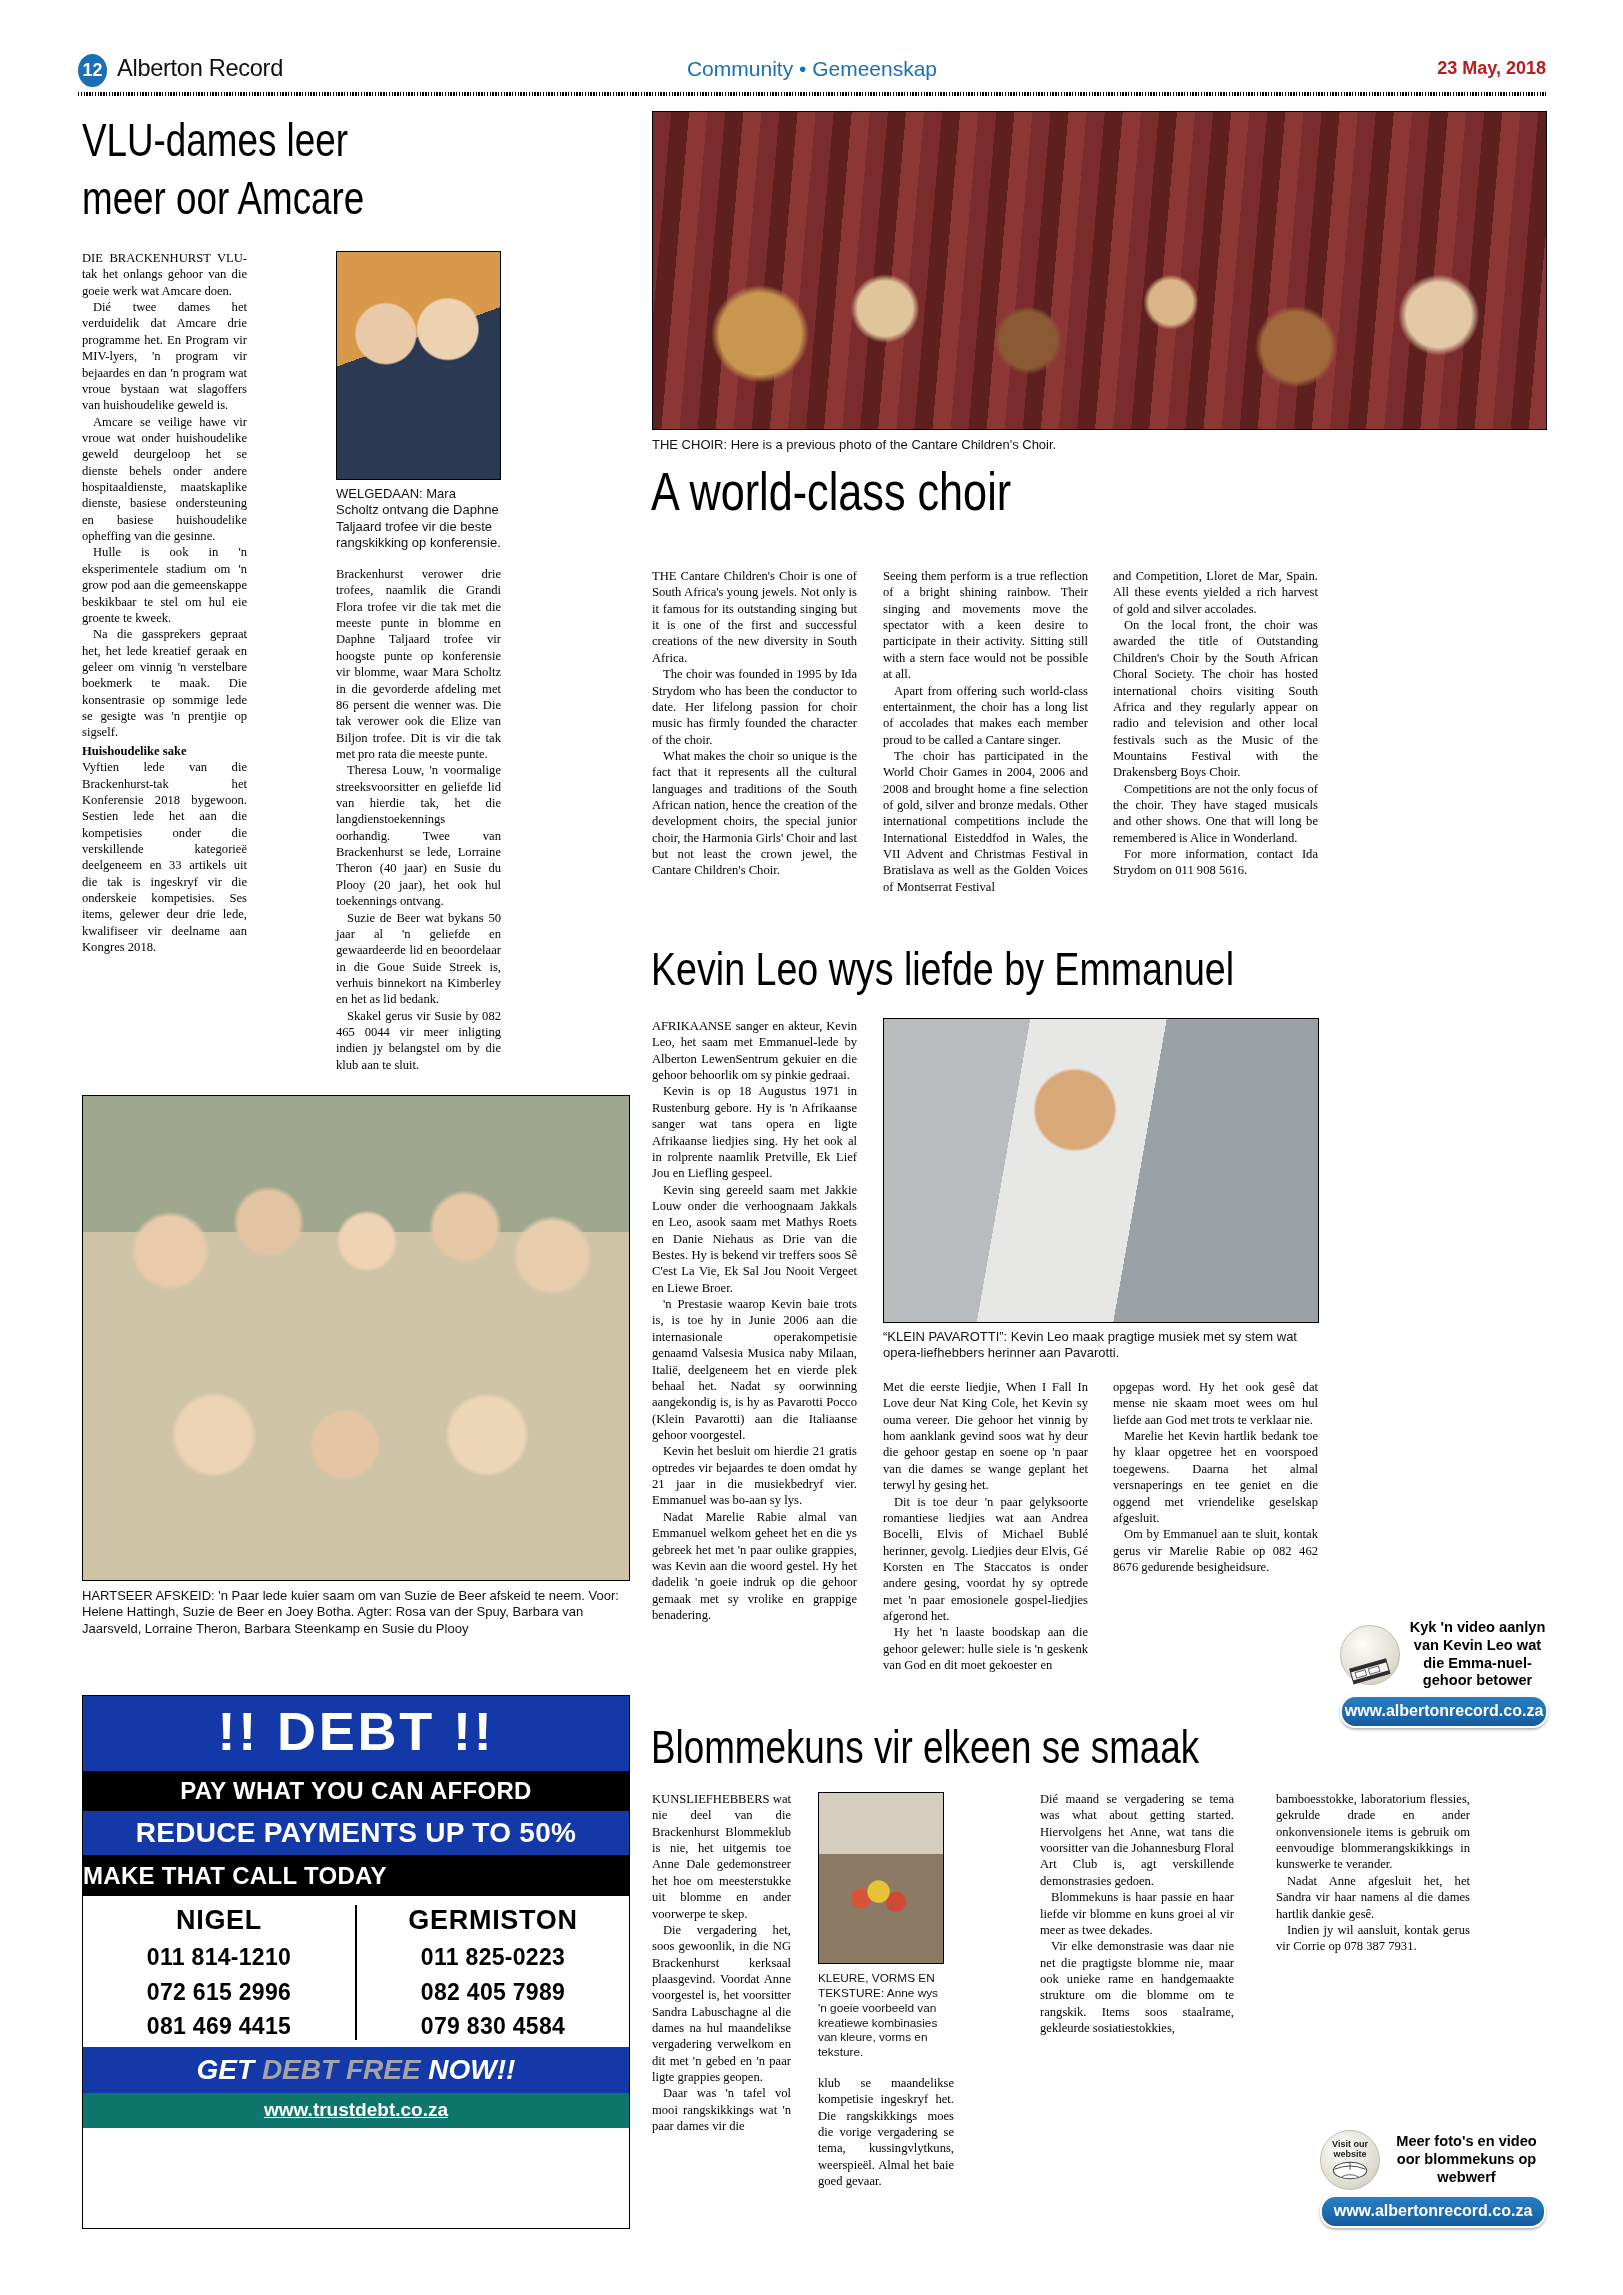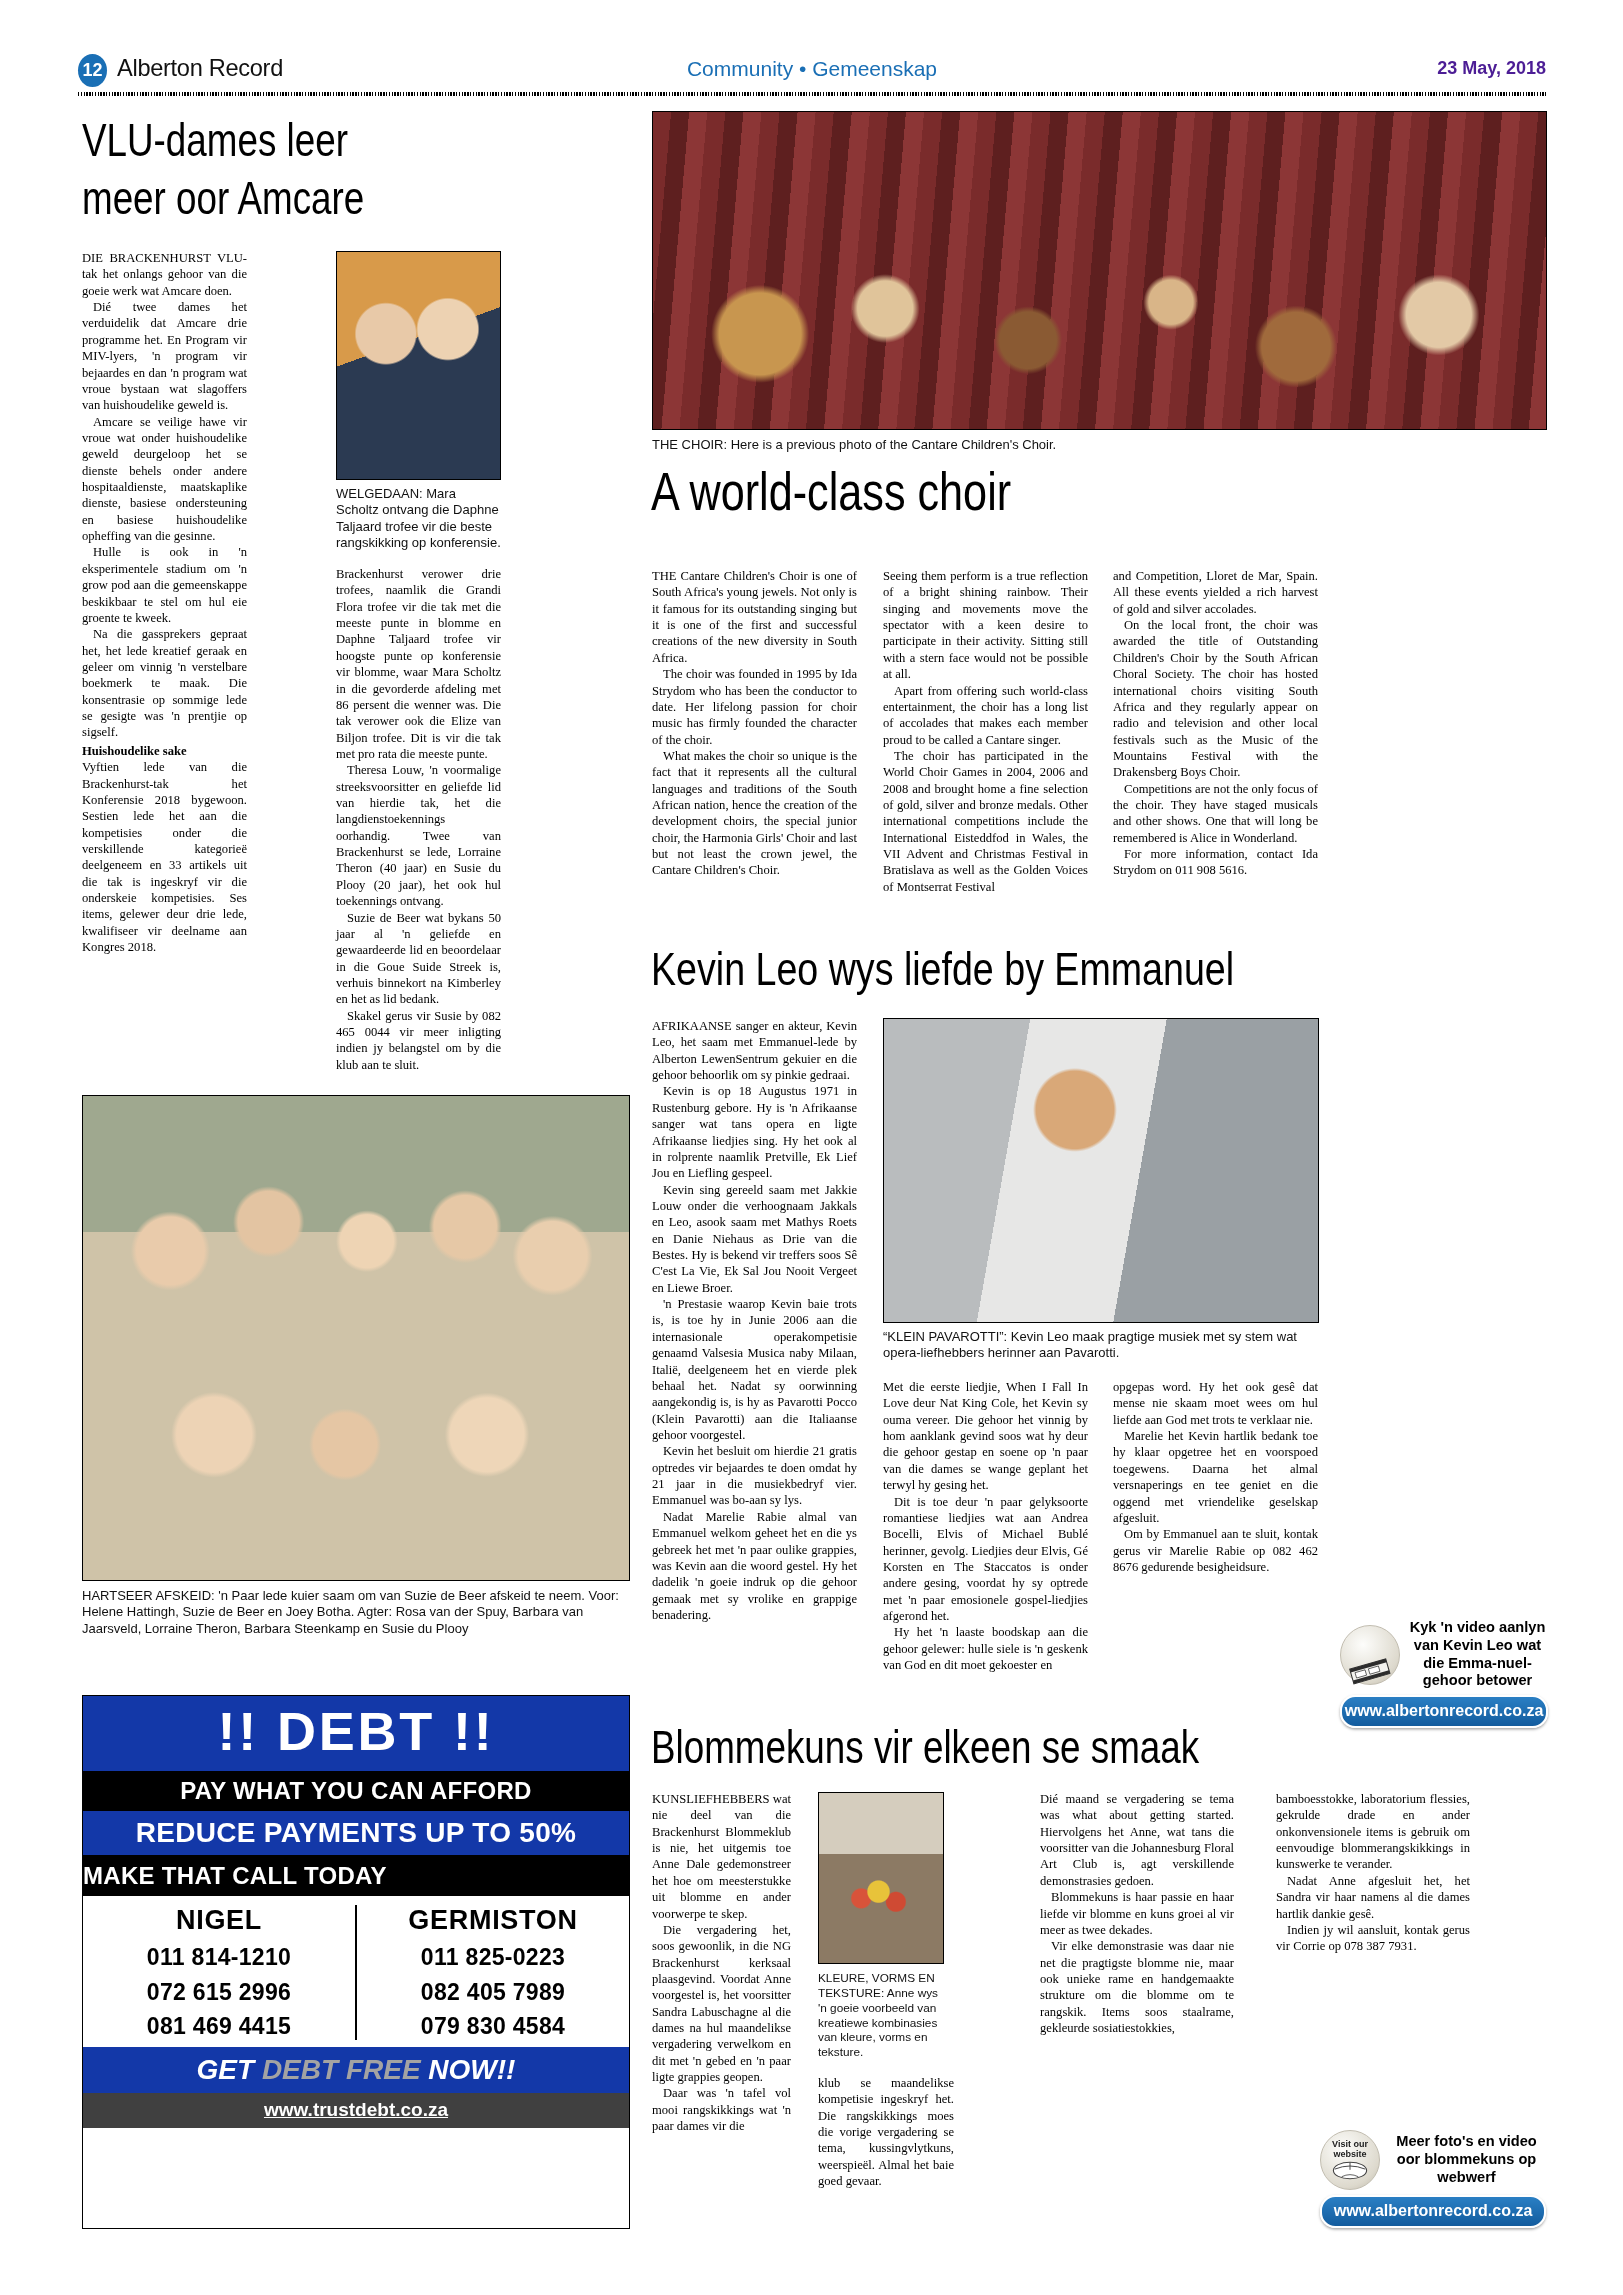--- a/index.html
+++ b/index.html
@@ -30,21 +30,21 @@
     font-size:23.6px; letter-spacing:-0.3px; color:#111;
   }
   .section-name {
     position:absolute; left:50%; top:2.8px; transform:translateX(-50%);
     font-family:"Liberation Sans", sans-serif;
     font-size:21px; color:#1a6fb5;
   }
   .issue-date {
     position:absolute; right:0; top:4.2px;
     font-family:"Liberation Sans", sans-serif;
-    font-size:18px; color:#4c1d95; font-weight:bold;
+    font-size:18px; color:#b91c1c; font-weight:bold;
   }
   .rule-dotted {
     position:absolute; left:78px; top:92px; width:1468px; height:3.5px;
     background: repeating-linear-gradient(to right, #000 0 1.4px, #fff 1.4px 2.8px);
   }
 
   
   .hl-sans {
     font-family:"Liberation Sans", sans-serif;
     font-weight:normal;
@@ -123,21 +123,21 @@
   .ad-debt .t2 { font-size:24px; font-weight:bold; text-align:center; letter-spacing:0.3px; padding:6.2px 0; }
   .ad-debt .t3 { font-size:28px; font-weight:bold; text-align:center; letter-spacing:0.3px; padding:6.2px 0; }
   .ad-debt .t4 { font-size:24px; font-weight:bold; text-align:left; letter-spacing:0.3px; padding:6.2px 0; }
   .ad-cols { display:flex; padding:9.7px 0 7px; }
   .ad-col { flex:1; text-align:center; }
   .ad-col.left { border-right:2.1px solid #000; }
   .ad-city { font-size:27px; font-weight:bold; letter-spacing:0.7px; }
   .ad-num { font-size:23px; font-weight:bold; margin-top:7.6px; letter-spacing:0.3px; }
   .ad-getfree { background:#1338a8; text-align:center; padding:7px 0; font-size:28px; font-style:italic; font-weight:bold; color:#fff; }
   .ad-getfree .red { color:#a3a3a3; }
-  .ad-url { background:#404040; color:#fff; text-align:center; padding:5.6px 0 7px; font-size:19px; font-weight:bold; text-decoration:underline; }
+  .ad-url { background:#0f766e; color:#fff; text-align:center; padding:5.6px 0 7px; font-size:19px; font-weight:bold; text-decoration:underline; }
 
   
   .promo { position:absolute; }
   .promo-row { display:flex; align-items:center; gap:7px; }
   .promo-badge {
     width:60px; height:60px; border-radius:50%;
     background:radial-gradient(circle at 38% 32%, #fdfdfb, #ddd9cd 70%, #b9b4a6);
     border:0.7px solid #c2bdb0;
     position:relative; flex:0 0 auto;
   }

